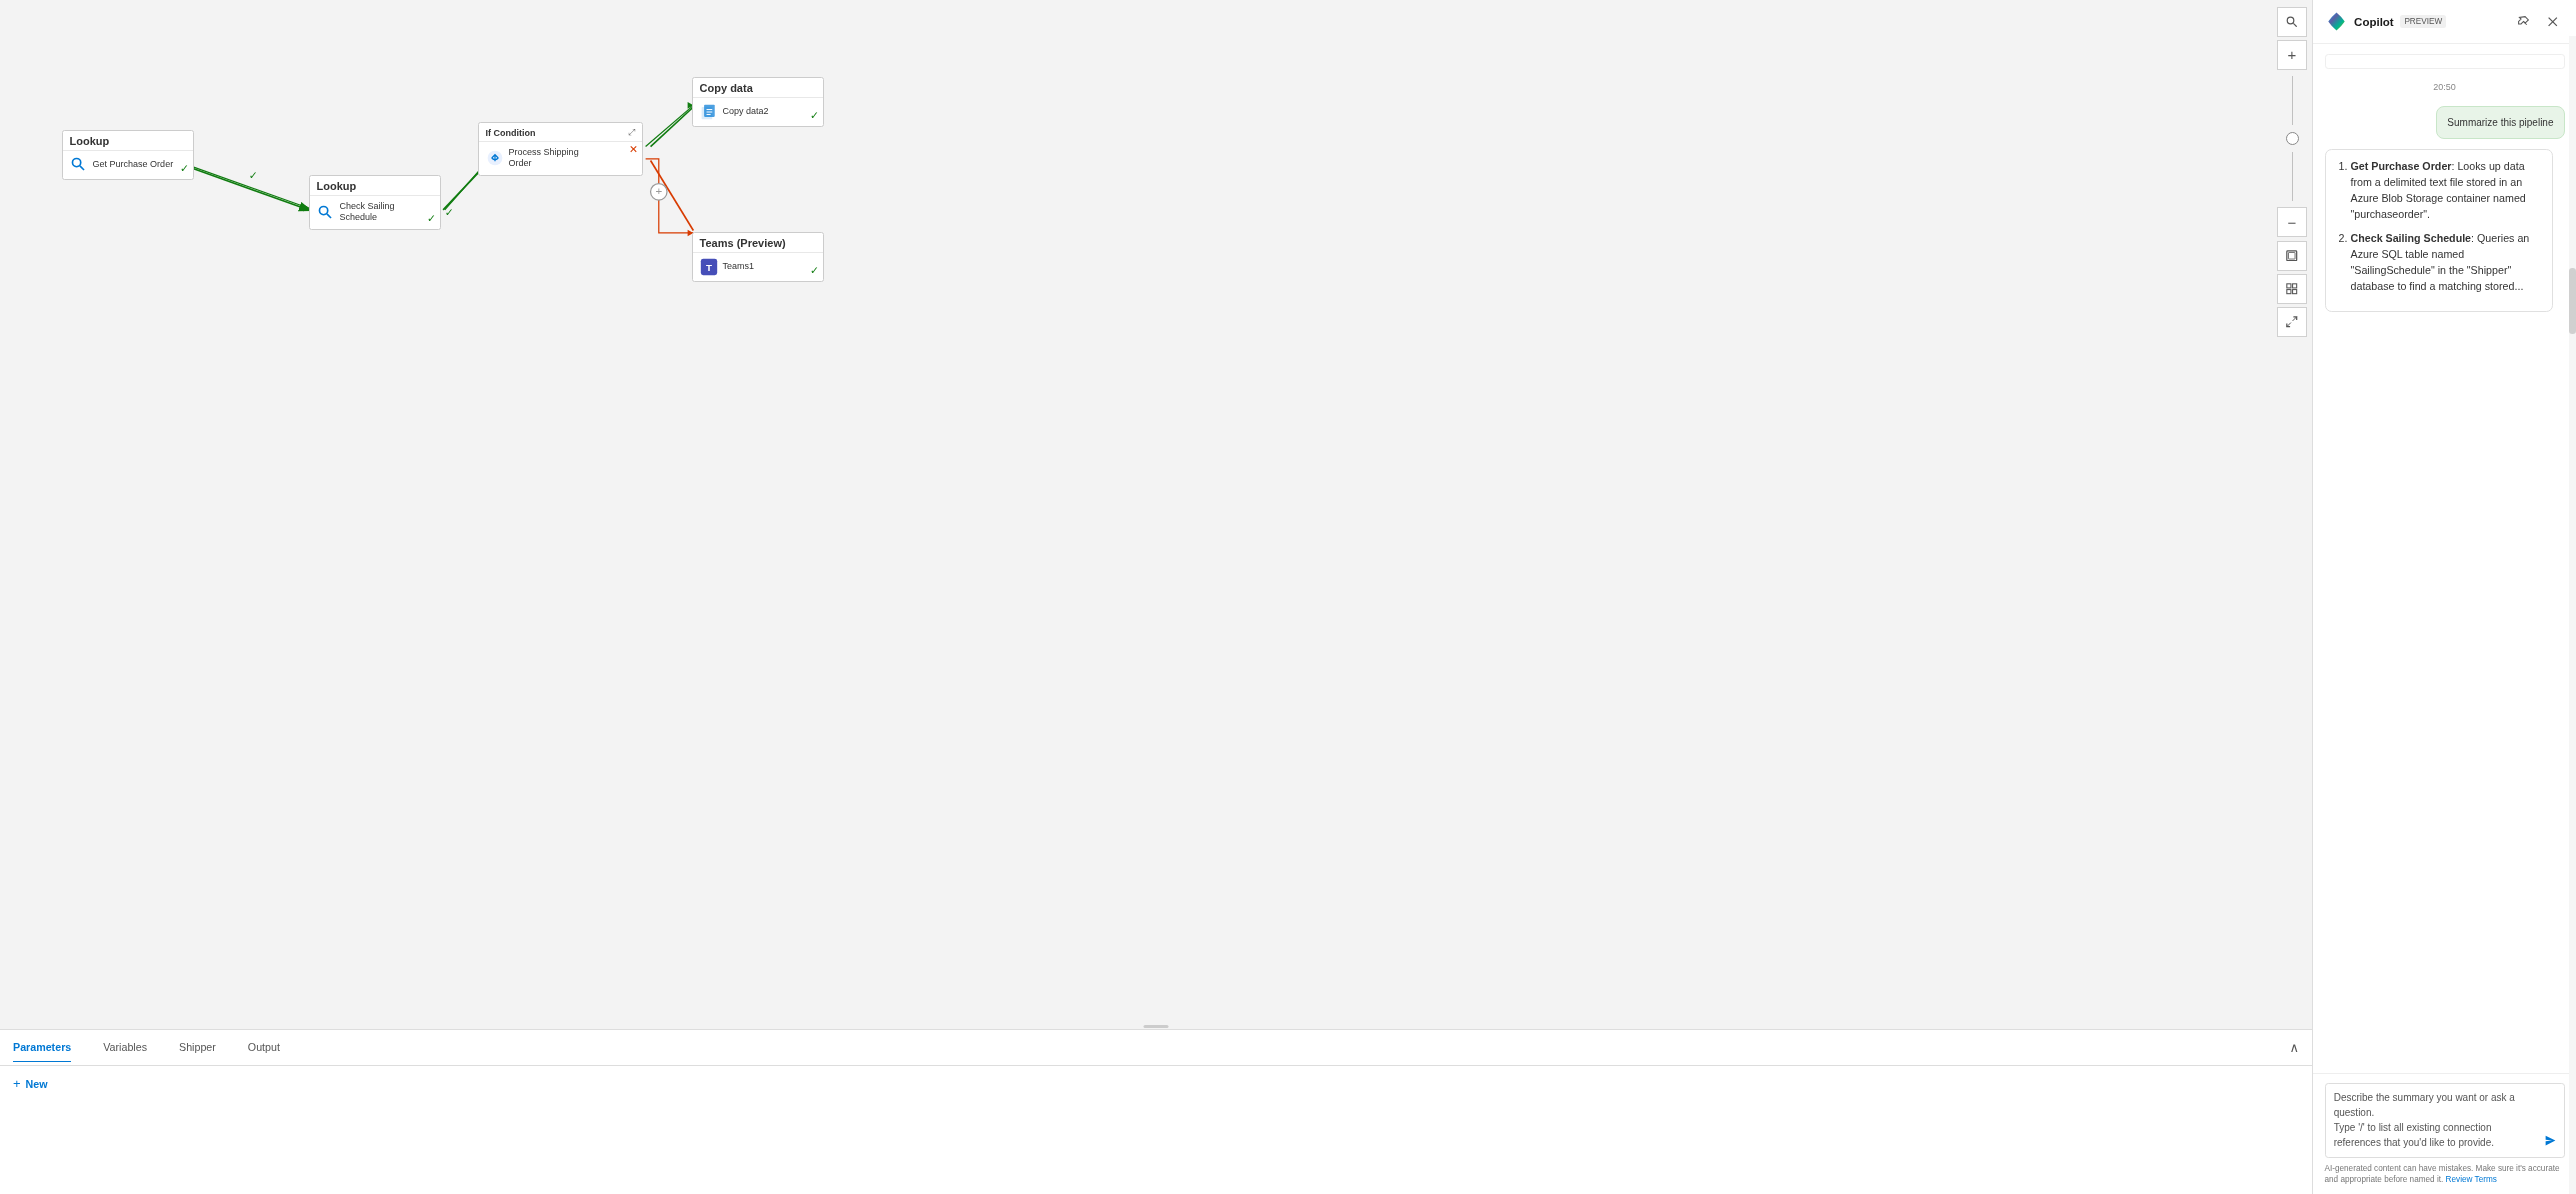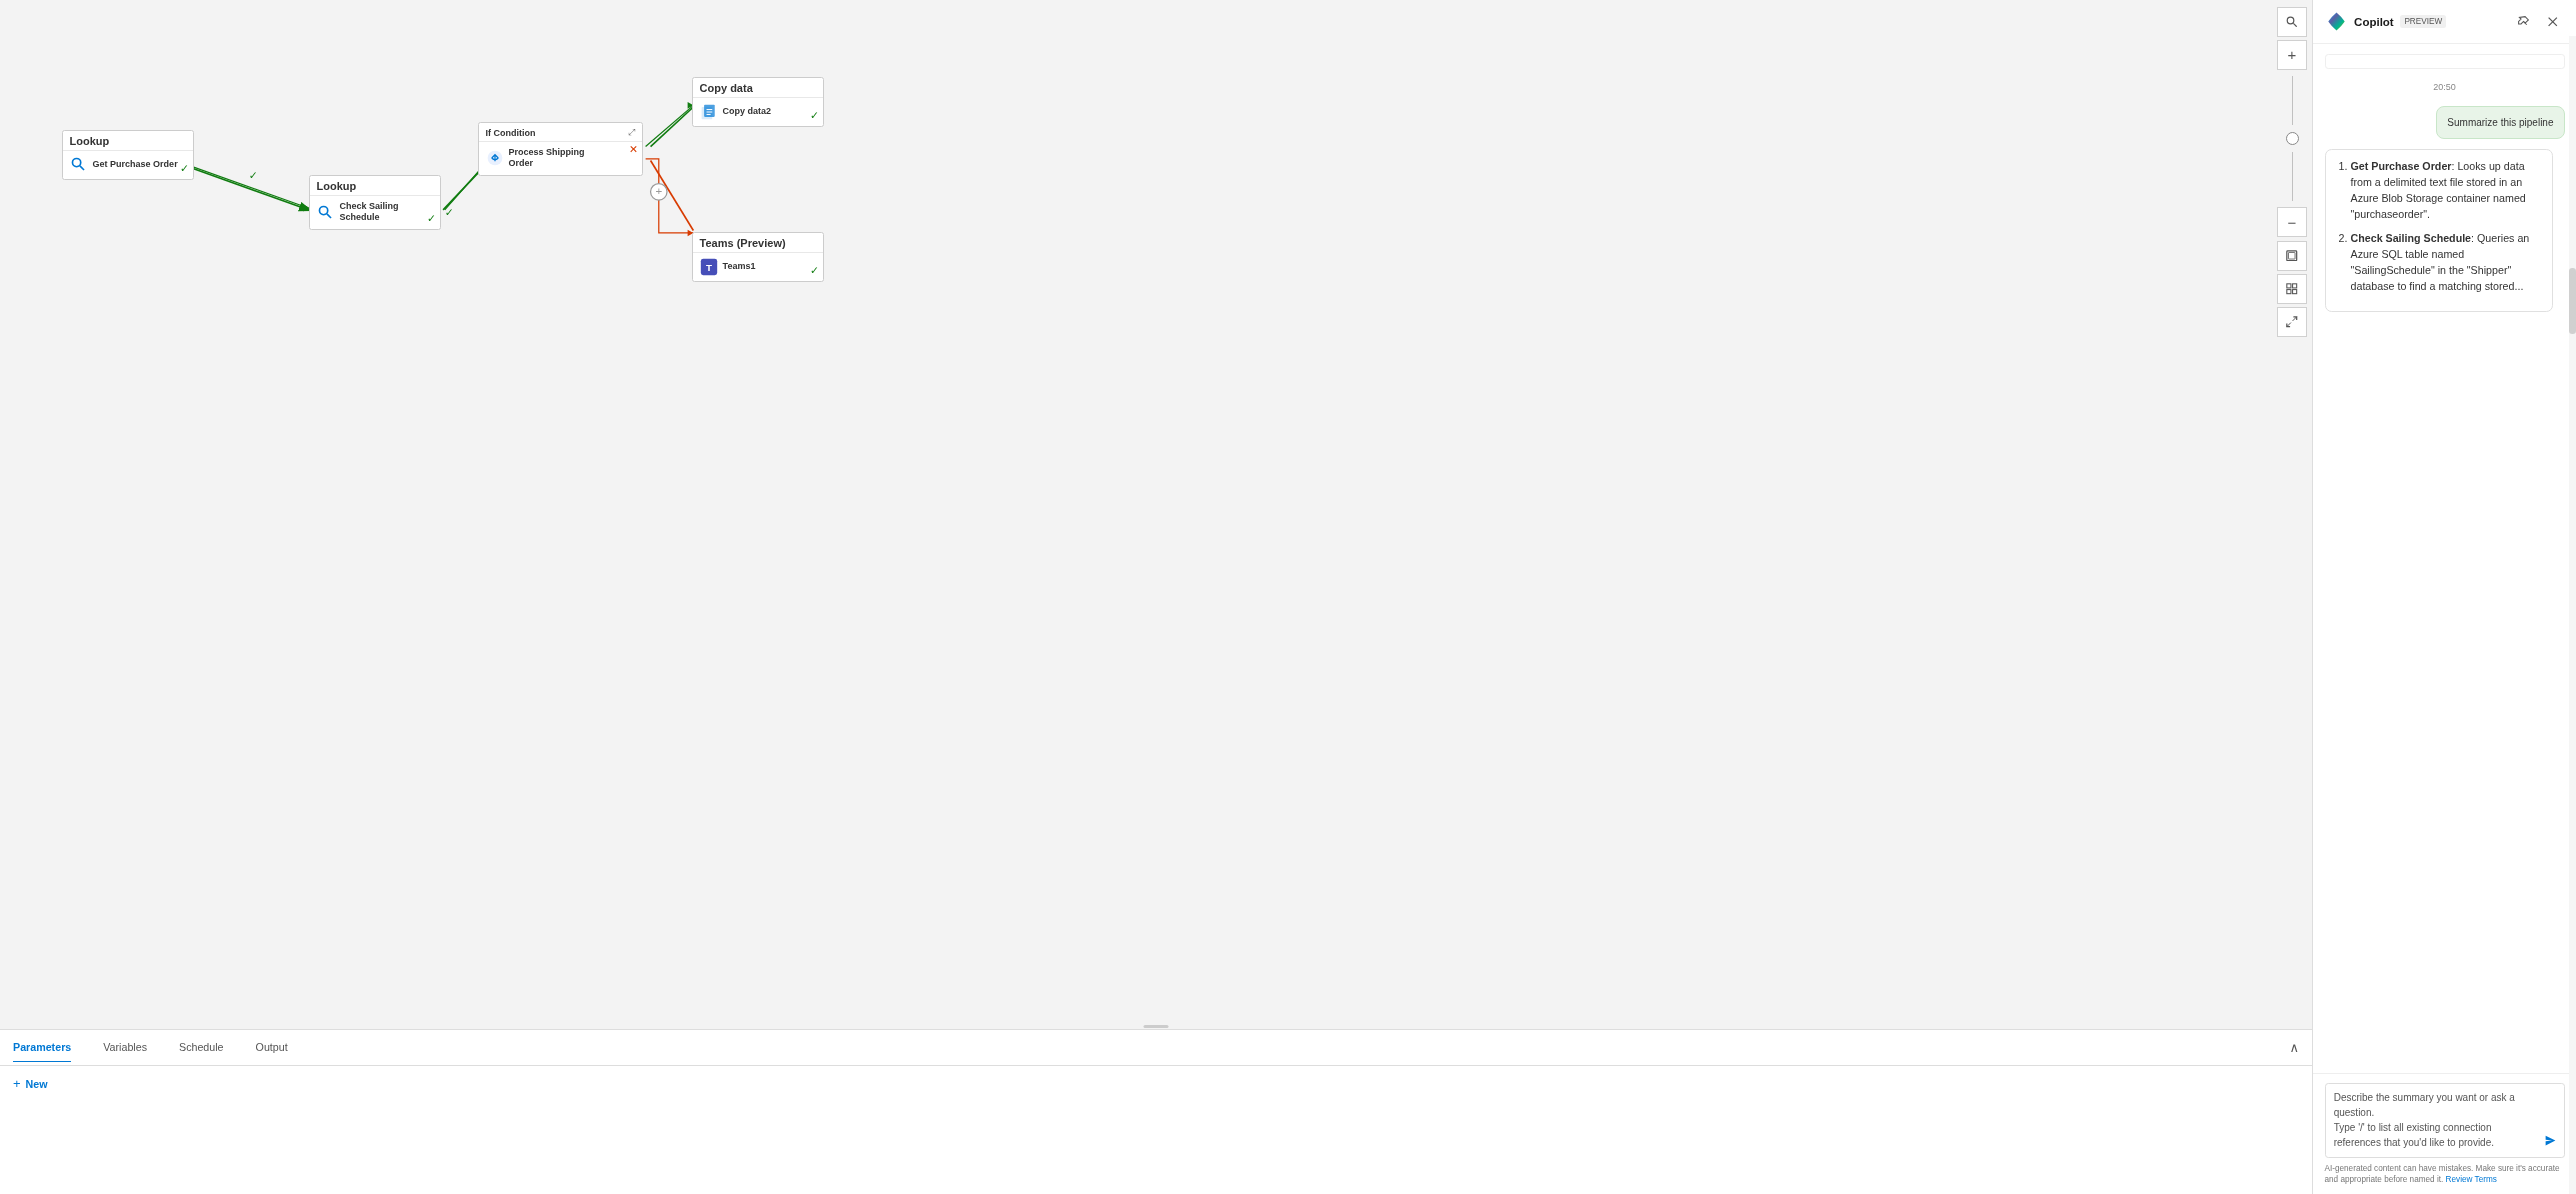--- a/index.html
+++ b/index.html
@@ -104,21 +104,20 @@
       display: flex;
       align-items: center;
       justify-content: center;
       flex-shrink: 0;
     }
 
     .node-label {
       font-size: 9px;
       color: #333;
       line-height: 1.3;
-      font-weight: bold;
     }
 
     .node-check {
       position: absolute;
       right: 4.1px;
       bottom: 4.1px;
       color: #107c10;
       font-size: 10.7px;
     }
 
@@ -525,21 +524,21 @@
 
     <div style="position:absolute;bottom:0;left:50%;transform:translateX(-50%);width:33px;height:5px;display:flex;align-items:center;justify-content:center;">
       <div style="width:25px;height:3.3px;background:#ccc;border-radius:1.6px;"></div>
     </div>
   </div>
 
   <div class="bottom-panel">
     <div class="tabs-bar">
       <div class="tab active">Parameters</div>
       <div class="tab">Variables</div>
-      <div class="tab">Schedule</div>
+      <div class="tab">Shipper</div>
       <div class="tab">Output</div>
       <button class="collapse-btn">∧</button>
     </div>
     <div class="panel-content">
       <button class="new-btn">
         <span style="font-size:13px;font-weight:300;">+</span>
         <span>New</span>
       </button>
     </div>
   </div>

